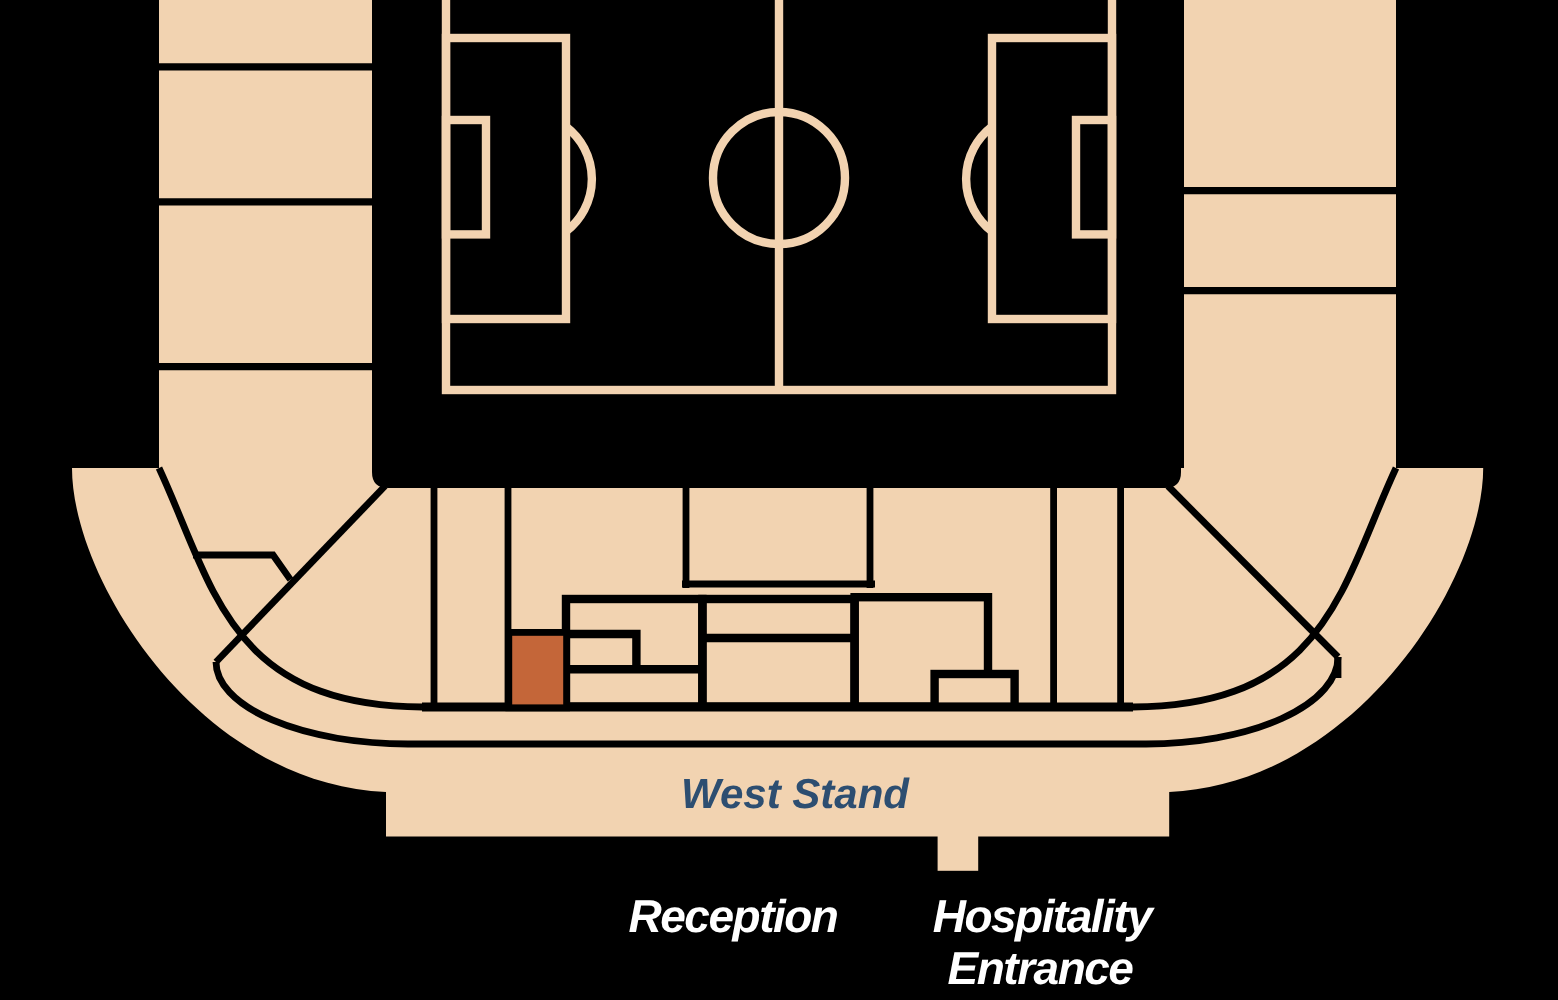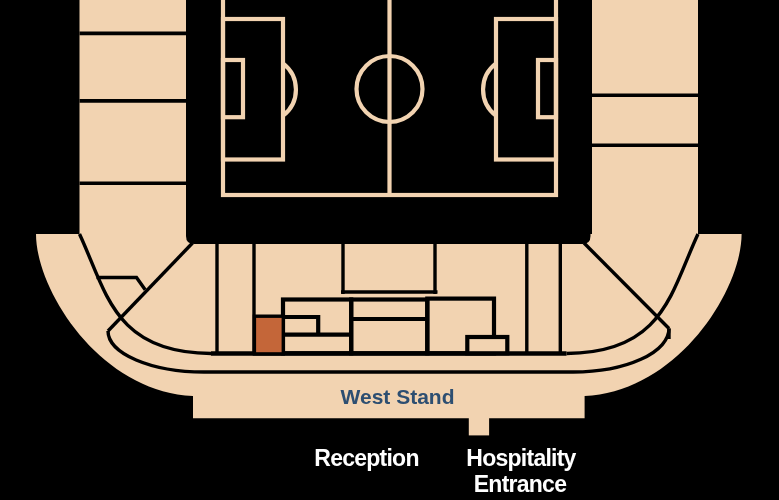--- a/index.html
+++ b/index.html
@@ -1,16 +1,16 @@
 <!DOCTYPE html>
 <html><head>
 <meta charset="utf-8">
 <style>
   html,body{margin:0;padding:0;background:#000;}
-  .wrap{width:779px;height:500px;position:relative;overflow:hidden;background:#000;}
+  .wrap{width:779px;height:500px;position:relative;overflow:hidden;background:#000;font-style:italic;}
   svg{display:block;}
   text{font-family:"Liberation Sans", sans-serif;}
 </style>
 </head>
 <body>
 <div class="wrap">
 <svg width="779" height="500" viewBox="0 0 779 500" xmlns="http://www.w3.org/2000/svg">
 
   <rect x="0" y="0" width="779" height="500" fill="#000000"></rect>
 

